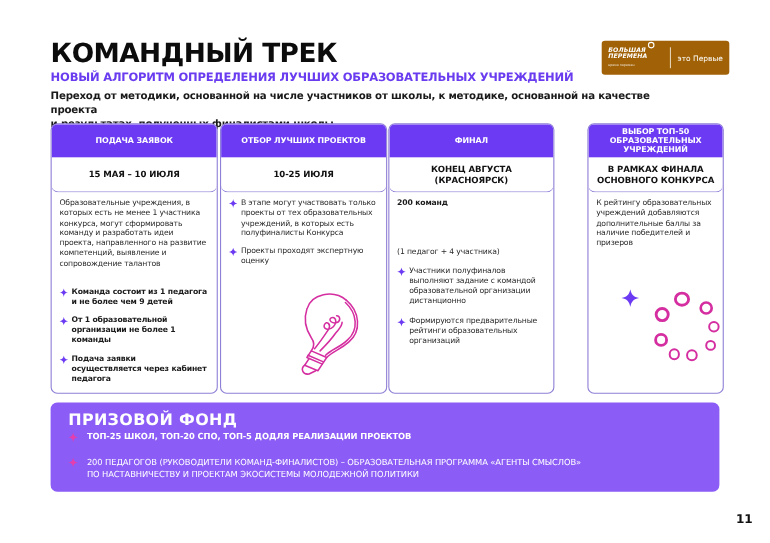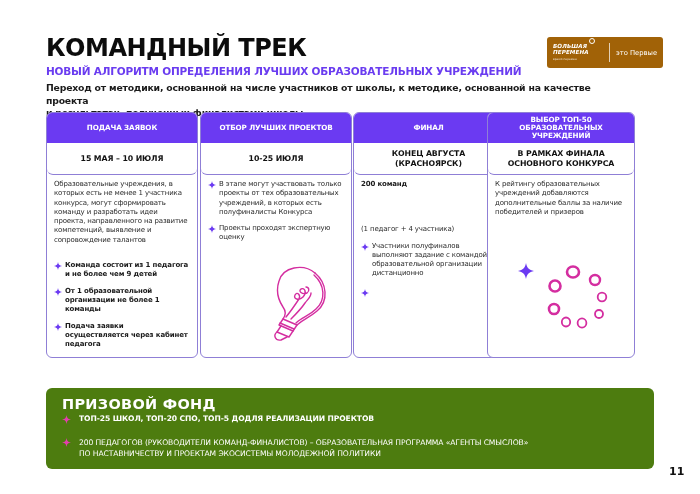--- a/index.html
+++ b/index.html
@@ -15,21 +15,21 @@
   .logo-text{color:#fff;font-size:6.8px;white-space:nowrap;}
   .cols{position:absolute;left:46px;top:112px;width:608px;height:247px;}
   .col{position:absolute;top:0;height:246px;border:1.2px solid #8f7fd6;border-radius:6px;background:#fff;box-sizing:border-box;overflow:hidden;}
   .col-head{height:30px;background:#6b3af2;color:#fff;font-size:7.2px;font-weight:bold;text-align:center;display:flex;align-items:center;justify-content:center;line-height:8.2px;padding:0 10px;letter-spacing:-0.1px;}
   .col-date{height:31px;border-bottom:1.2px solid #8f7fd6;border-radius:0 0 6px 6px;display:flex;align-items:center;justify-content:center;text-align:center;font-size:7.8px;font-weight:bold;line-height:10px;color:#111;letter-spacing:-0.1px;}
   .col-body{padding:5px 8px 0 7px;font-size:7px;line-height:9.3px;color:#2a2a2a;letter-spacing:-0.15px;}
   .p{margin:0 0 6px 0;}
   .b{font-weight:bold;color:#1a1a1a;}
   .bul{position:relative;padding-left:11px;margin:0 0 7px 0;}
   .star{position:absolute;left:0;top:1px;width:8px;height:8px;}
-  .prize{position:absolute;left:46px;top:388px;width:608px;height:81px;background:#4d7c0f;border-radius:6px;color:#fff;}
+  .prize{position:absolute;left:46px;top:366px;width:608px;height:81px;background:#8b5cf6;border-radius:6px;color:#fff;}
   .prize-title{position:absolute;left:16px;top:8px;font-size:14.5px;font-weight:bold;letter-spacing:0.3px;margin:0;}
   .prize-row{position:absolute;left:16px;display:flex;align-items:baseline;white-space:nowrap;}
   .prize-row1{top:26px;}
   .prize-row2{top:50px;}
   .pstar{width:9px;height:9px;margin-right:8px;position:relative;top:1px;align-self:center;}
   .small-caps{font-size:7.6px;font-weight:bold;letter-spacing:-0.1px;}
   .big{font-size:14.5px;font-weight:bold;margin:0 10px 0 8px;letter-spacing:0.3px;}
   .row2-text{font-size:7.6px;font-weight:normal;line-height:10.5px;letter-spacing:-0.1px;}
   .page-num{position:absolute;left:669px;top:465px;font-size:11px;font-weight:bold;color:#111;}
 </style>
@@ -134,25 +134,26 @@
       <div class="bul" style="margin-bottom:9px;">
         <svg class="star" fill="#6b3af2">
             <use href="#star4"></use>
           </svg>
         <span>Участники полуфиналов выполняют задание с командой образовательной организации дистанционно</span>
       </div>
       <div class="bul">
         <svg class="star" fill="#6b3af2">
             <use href="#star4"></use>
           </svg>
+        <span>Формируются предварительные рейтинги образовательных организаций</span>
       </div>
     </div>
   </div>
 
-  <div class="col" style="left:441px;width:148px;">
+  <div class="col" style="left:488px;width:124px;">
     <div class="col-head">ВЫБОР ТОП-50 ОБРАЗОВАТЕЛЬНЫХ УЧРЕЖДЕНИЙ</div>
     <div class="col-date">
       <div>
         <div>В РАМКАХ ФИНАЛА</div>
         <div>ОСНОВНОГО КОНКУРСА</div>
       </div>
     </div>
     <div class="col-body">
       <p class="p">К рейтингу образовательных учреждений добавляются дополнительные баллы за наличие победителей и призеров</p>
     </div>

